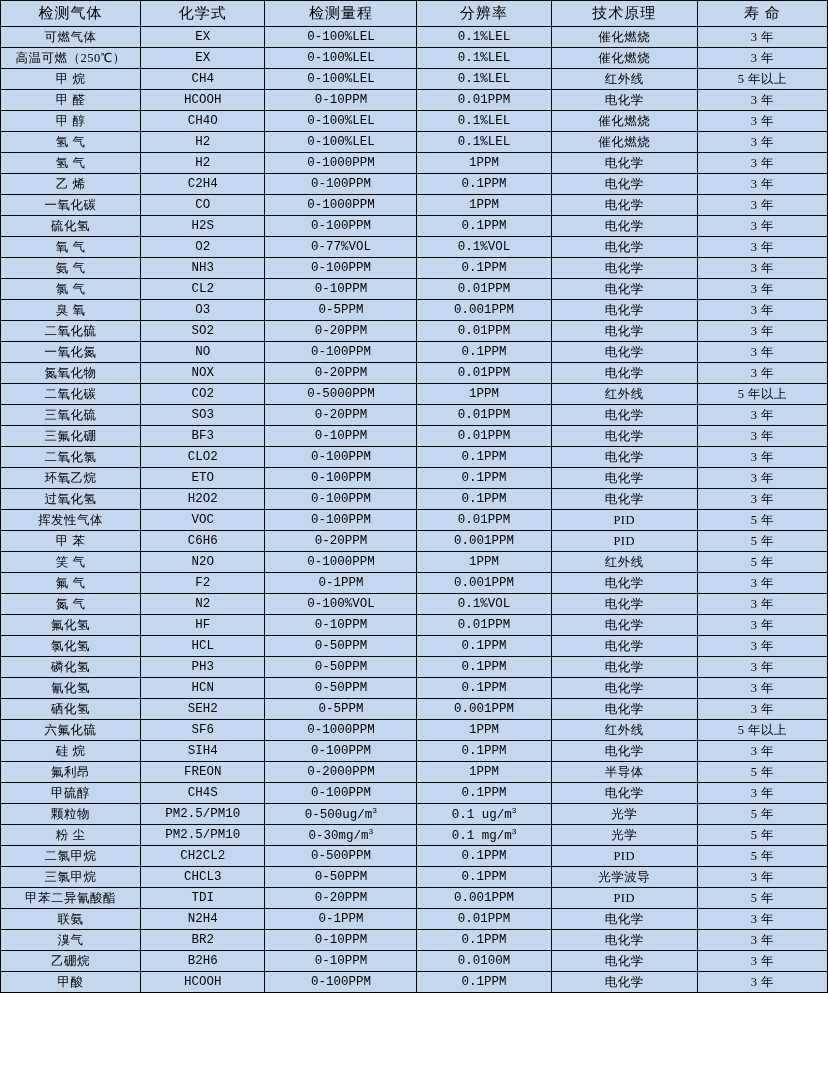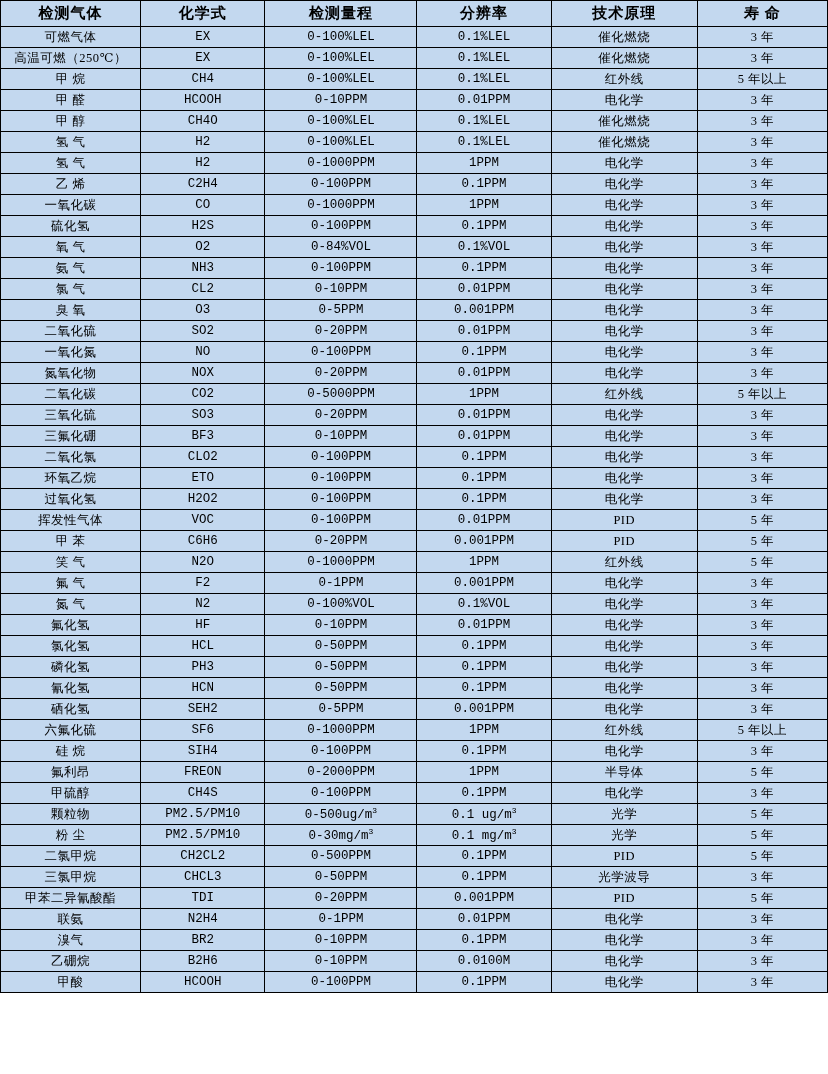--- a/index.html
+++ b/index.html
@@ -24,31 +24,32 @@
     vertical-align: middle;
     background: #c3d8ef;
     color: #000000;
     padding: 0;
     overflow: hidden;
     white-space: nowrap;
   }
   table.gas-table thead th {
     height: 25px;
     font-size: 15px;
-    font-weight: bold;
+    font-weight: normal;
     letter-spacing: 1px;
   }
   table.gas-table tbody td {
     height: 20px;
     font-size: 12.5px;
     font-weight: normal;
   }
   td.c-name {
     font-size: 13.5px;
     letter-spacing: 0.5px;
+    font-family: Liberation Serif, serif;
   }
   td.c-formula, td.c-range, td.c-res {
     font-family: "Liberation Mono", "DejaVu Sans Mono", monospace;
     font-size: 12px;
   }
   td.c-tech, td.c-life {
     font-size: 12.5px;
     letter-spacing: 0.5px;
   }
   col.col-name   { width: 140px; }
@@ -158,21 +159,21 @@
         <td class="c-name">硫化氢</td>
         <td class="c-formula">H2S</td>
         <td class="c-range">0-100PPM</td>
         <td class="c-res">0.1PPM</td>
         <td class="c-tech">电化学</td>
         <td class="c-life">3 年</td>
       </tr>
       <tr>
         <td class="c-name">氧 气</td>
         <td class="c-formula">O2</td>
-        <td class="c-range">0-84%VOL</td>
+        <td class="c-range">0-77%VOL</td>
         <td class="c-res">0.1%VOL</td>
         <td class="c-tech">电化学</td>
         <td class="c-life">3 年</td>
       </tr>
       <tr>
         <td class="c-name">氨 气</td>
         <td class="c-formula">NH3</td>
         <td class="c-range">0-100PPM</td>
         <td class="c-res">0.1PPM</td>
         <td class="c-tech">电化学</td>

